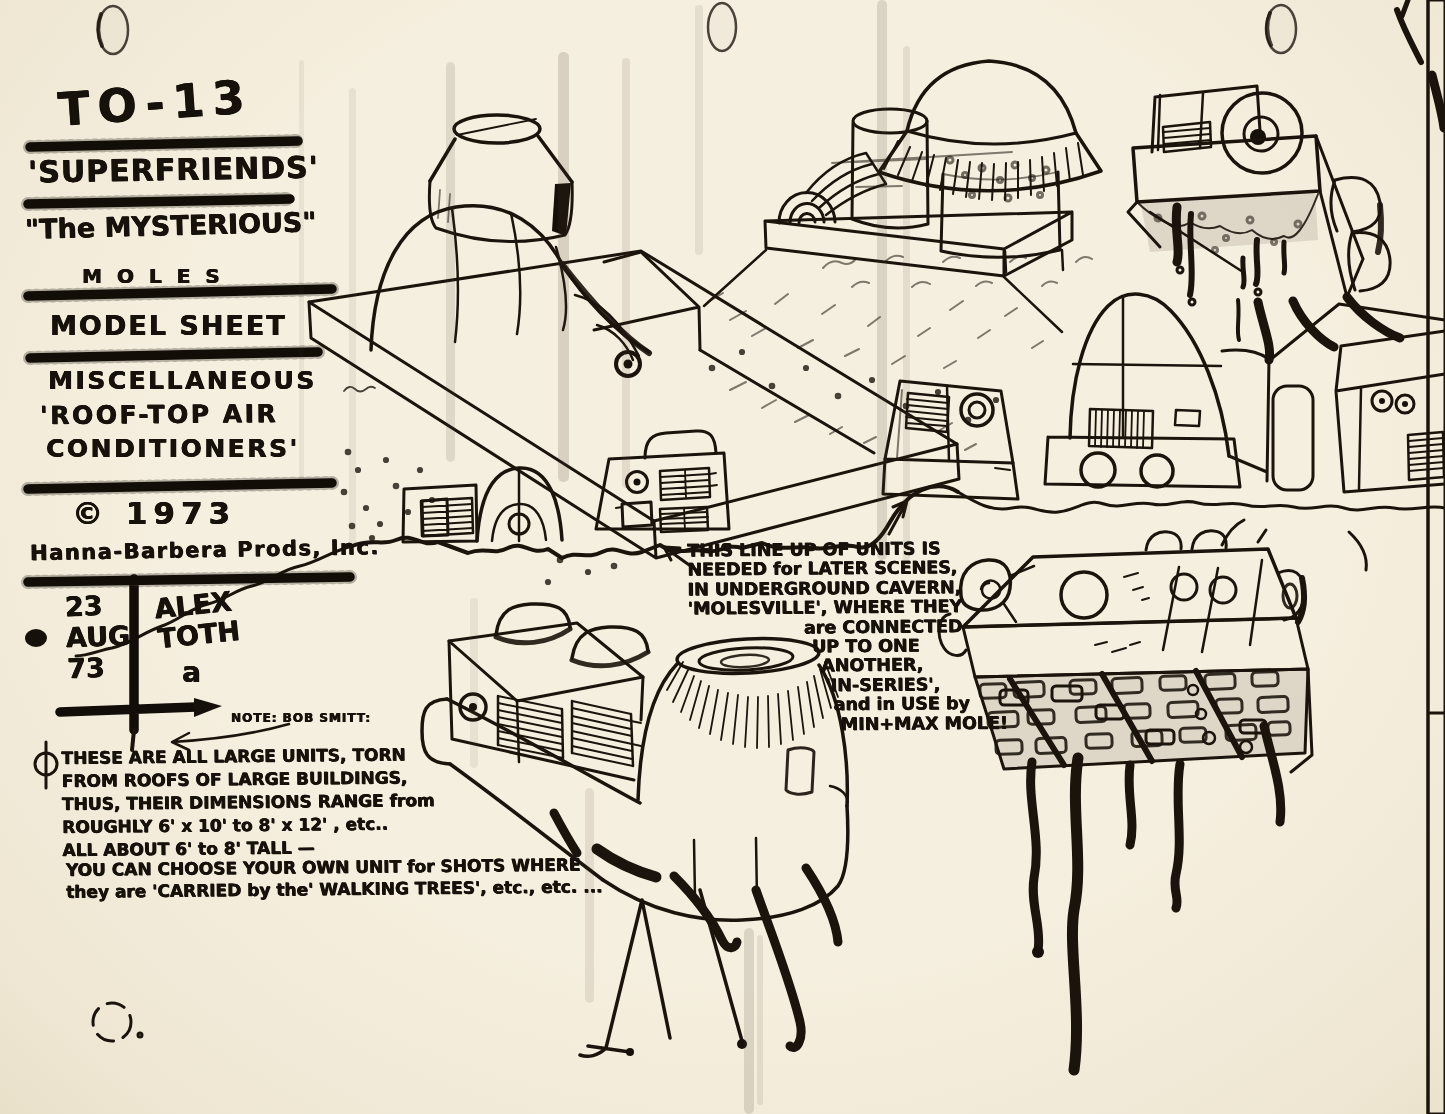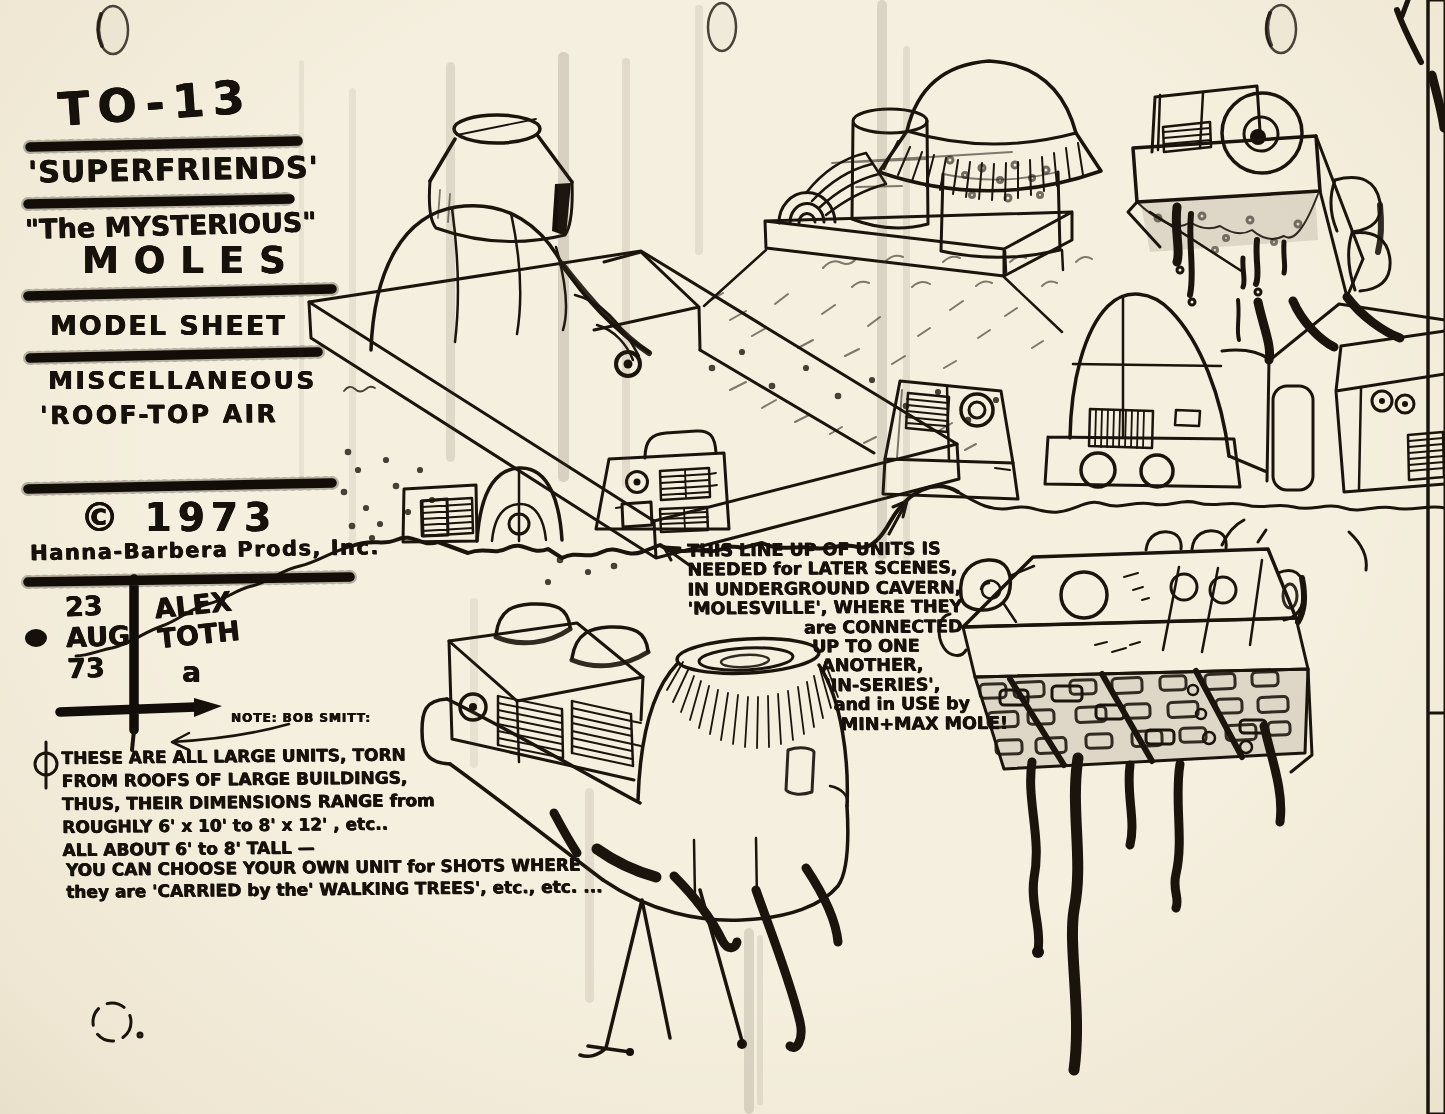--- a/index.html
+++ b/index.html
@@ -20,26 +20,26 @@
   .art .barfuzz{stroke:#120d08;stroke-width:14;stroke-dasharray:2 6;opacity:.28}
   .art .soft{opacity:.55}
   .art .smudge{fill:rgba(70,58,44,1);stroke:none}
   .art .wash{fill:rgba(35,26,16,.11);stroke:none}
   .art .hole{stroke:#4a4238;stroke-width:2.5;fill:rgba(0,0,0,0.02)}
   .t{position:absolute;font-weight:bold;white-space:nowrap;
      text-shadow:0.5px 0.4px 0 currentColor, -0.3px 0 0 currentColor;}
   .code{left:58px;top:76px;font-size:46px;letter-spacing:8px;transform:rotate(-4deg)}
   .show{left:28px;top:152px;font-size:30px;letter-spacing:1px;transform:rotate(-1deg)}
   .ep1{left:25px;top:210px;font-size:27px;transform:rotate(-1.5deg)}
-  .ep2{left:82px;top:239px;font-size:37px;letter-spacing:15px}
+  .ep2{left:82px;top:264px;font-size:20px;letter-spacing:15px}
   .type{left:50px;top:310px;font-size:27px;letter-spacing:2px}
   .sub{font-size:25px;letter-spacing:2.5px}
   .sub1{left:48px;top:366px}.sub2{left:40px;top:400px;transform:rotate(-.5deg)}
   .sub3{left:46px;top:434px}
-  .cp1{left:80px;top:495px;font-size:39px;letter-spacing:6px}
+  .cp1{left:72px;top:495px;font-size:31px;letter-spacing:6px}
   .cp2{left:30px;top:538px;font-size:21px;letter-spacing:1.5px;transform:rotate(-1deg)}
   .date{left:66px;top:590px;font-size:27px;line-height:31px;transform:rotate(-2deg)}
   .artist{left:156px;top:590px;font-size:27px;line-height:30px;transform:rotate(-6deg)}
   .artist-a{left:182px;top:656px;font-size:28px}
   .notelabel{left:231px;top:711px;font-size:12px;letter-spacing:1px}
   .para{font-size:17px;font-weight:bold;transform:rotate(-.6deg)}
   .para div{white-space:nowrap}
   .para1{left:62px;top:745px;line-height:23px}
   .para2{left:66px;top:856px;line-height:22px}
   .lineup{left:688px;top:540px;font-size:17.5px;line-height:19.4px;transform:rotate(-.5deg)}
@@ -391,20 +391,21 @@
   </g>
 </svg>
 
   <div class="t code">TO-13</div>
   <div class="t show">'SUPERFRIENDS'</div>
   <div class="t ep1">"The MYSTERIOUS"</div>
   <div class="t ep2">MOLES</div>
   <div class="t type">MODEL SHEET</div>
   <div class="t sub sub1">MISCELLANEOUS</div>
   <div class="t sub sub2">'ROOF-TOP AIR</div>
+  <div class="t sub sub3">CONDITIONERS'</div>
   <div class="t cp1">© 1973</div>
   <div class="t cp2">Hanna-Barbera Prods, Inc.</div>
 
   <div class="t date">
     <div>23</div>
     <div>AUG</div>
     <div>73</div>
   </div>
   <div class="t artist">
     <div>ALEX</div>

